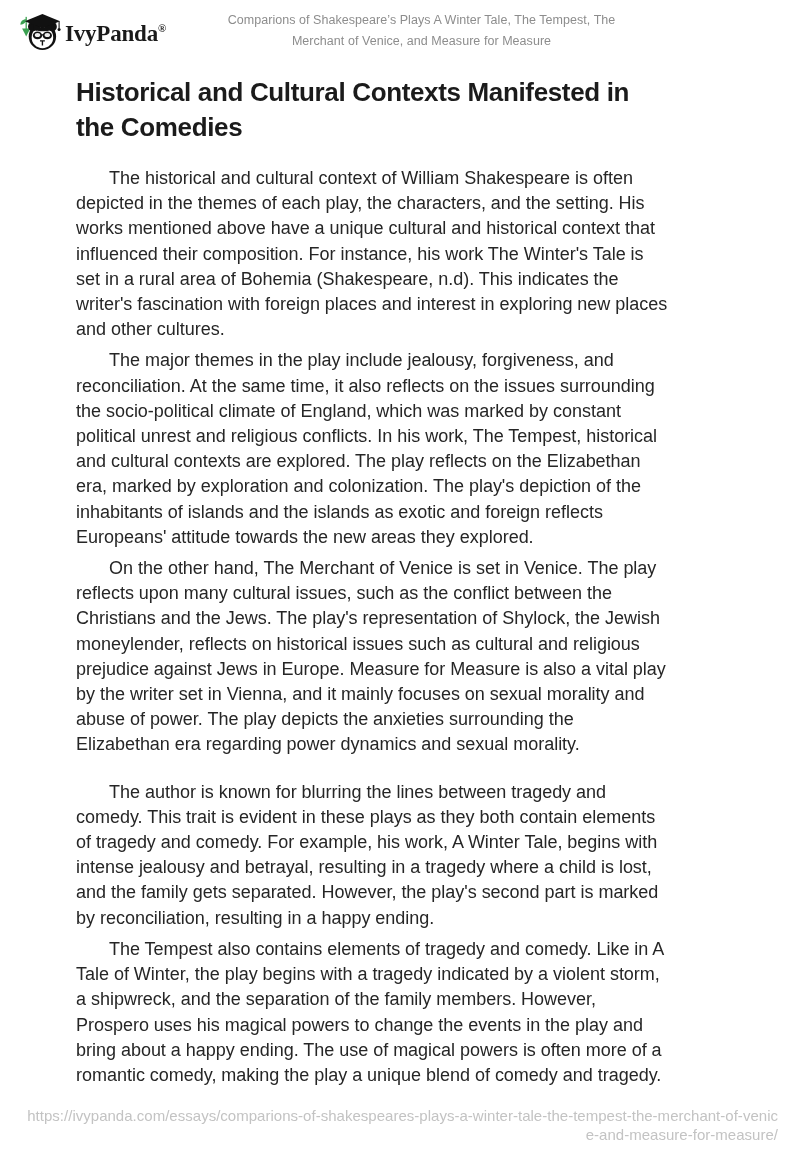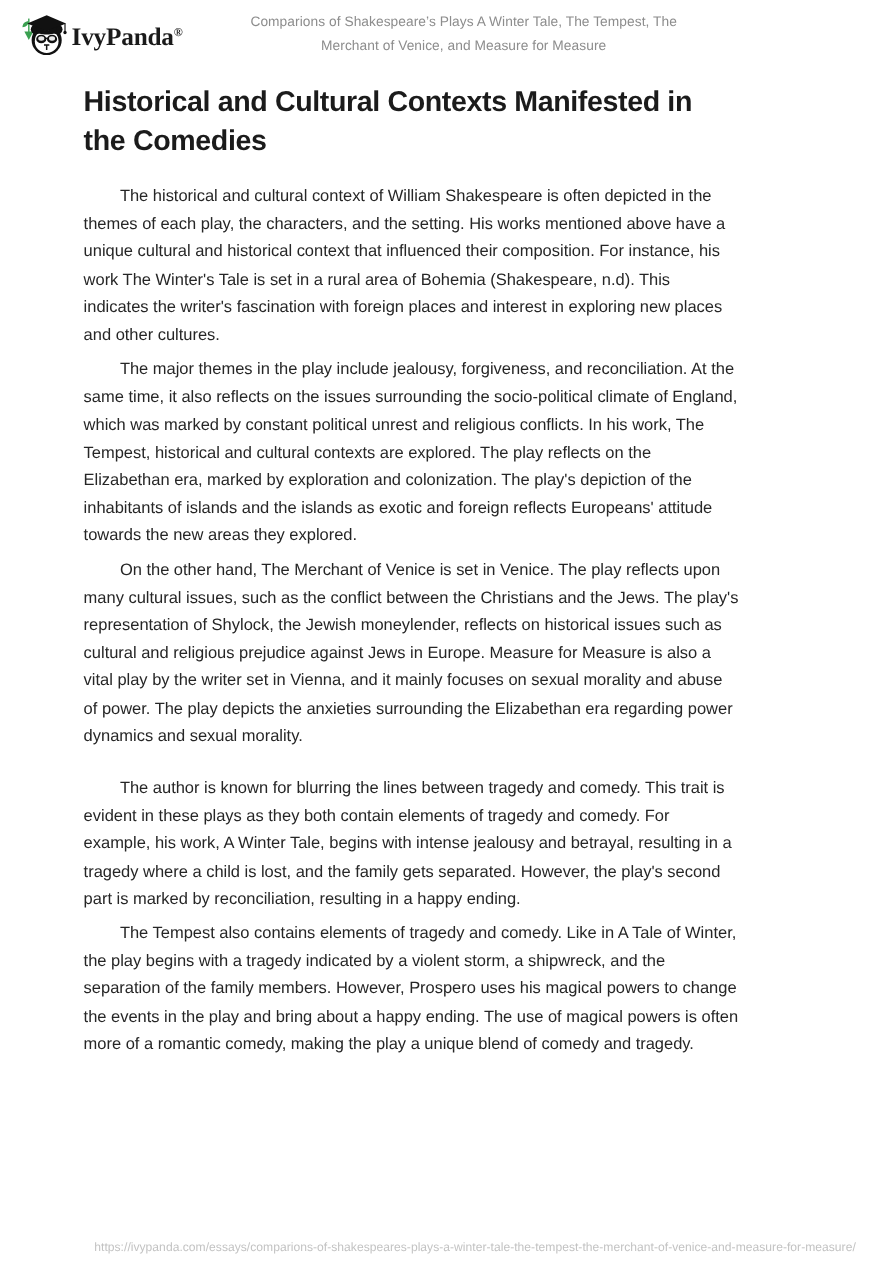--- a/index.html
+++ b/index.html
@@ -88,21 +88,21 @@
     letter-spacing: -0.35px;
   }
   h2.section-heading.first {
     padding-top: 13px;
   }
   h2.section-heading.second {
     padding-top: 16px;
   }
 
   p.body-text {
-    font-size: 15px;
+    font-size: 18px;
     line-height: 25.2px;
     color: #262626;
     margin: 0;
     text-indent: 33px;
     letter-spacing: -0.02px;
   }
   p.body-text.gap-first { margin-top: 22px; }
   p.body-text.gap { margin-top: 6px; }
 
   
@@ -110,21 +110,21 @@
     position: absolute;
     left: 0;
     bottom: 0;
     width: 800px;
     box-sizing: border-box;
     padding: 0 22px 16px 22px;
     text-align: right;
   }
   .footer-url {
     display: block;
-    font-size: 11px;
+    font-size: 15px;
     line-height: 19px;
     color: #c3c3c3;
     word-break: break-all;
     letter-spacing: 0.02px;
   }
 </style>
 </head>
 <body>
 
 <div class="page-header">

